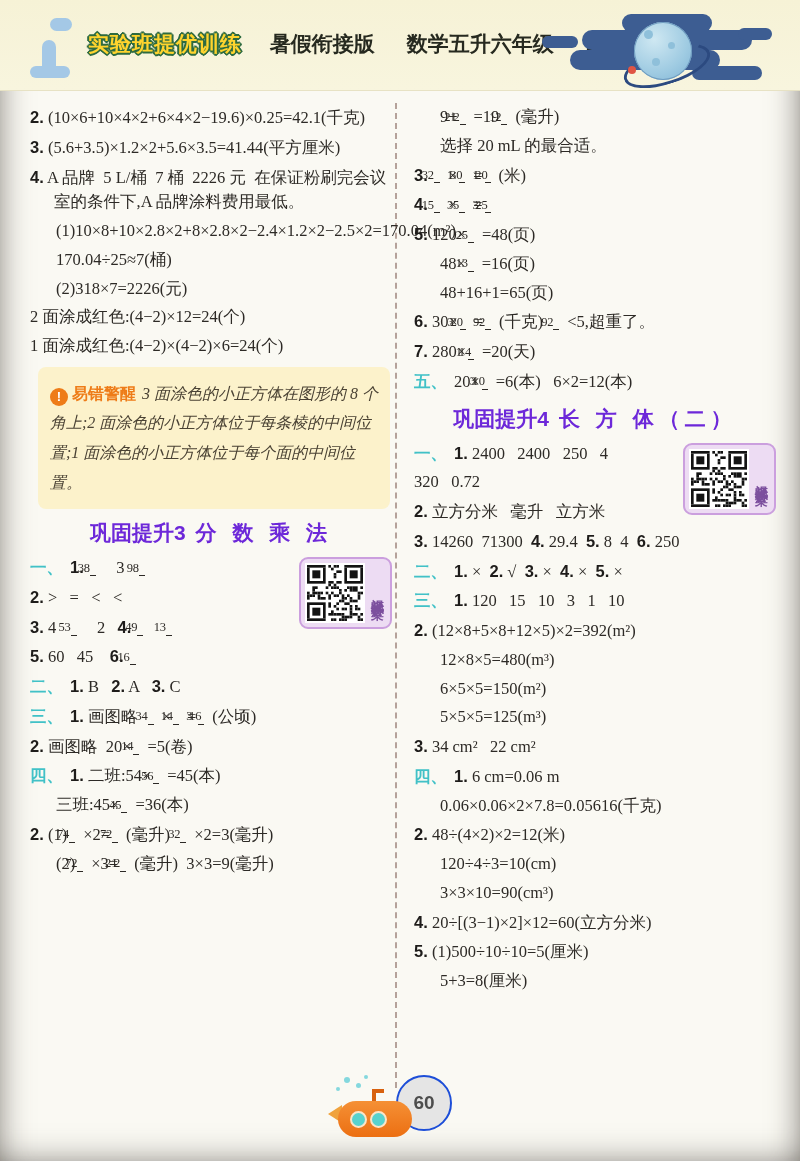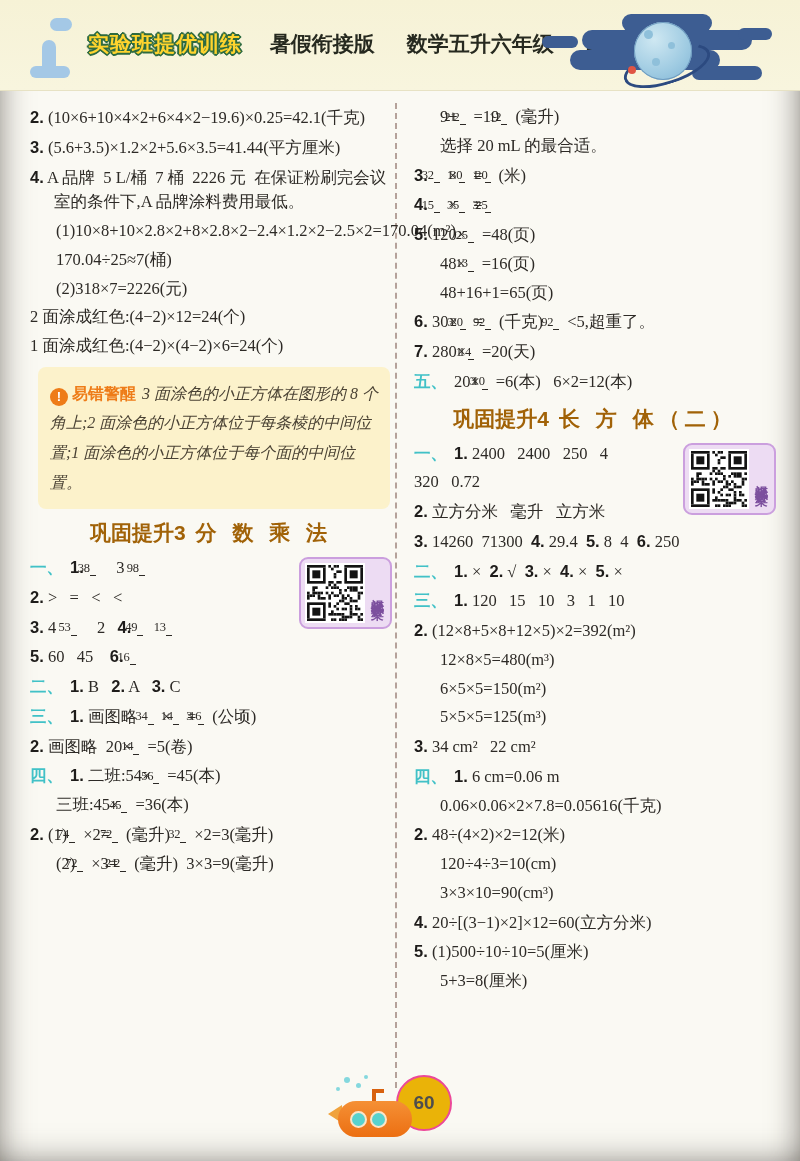--- a/index.html
+++ b/index.html
@@ -54,42 +54,42 @@
   .line{margin:4px 0;font-size:16.5px;line-height:1.5;white-space:pre-wrap;
         padding-left:24px;text-indent:-24px;}
   .line.ind{margin-left:26px;}
   .sec{color:#41c1c7;font-weight:bold;font-family:"Liberation Sans","DejaVu Sans",sans-serif;margin-right:7px;}
   .num{font-family:"Liberation Sans","DejaVu Sans",sans-serif;font-weight:bold;color:#1e1c1a;}
   .fr{display:inline-flex;flex-direction:row;vertical-align:middle;text-align:center;
       font-size:12.5px;line-height:1.15;margin:0 2px;position:relative;top:-1px;}
   .fr .fn{border-bottom:1px solid #2d2a26;padding:0 3px;}
   .fr .fd{padding:0 3px;}
   .heading{font-family:"Liberation Sans","DejaVu Sans",sans-serif;font-weight:bold;
-    font-size:21px;color:#a16207;text-align:center;margin:10px 0 8px;}
+    font-size:21px;color:#6d28d9;text-align:center;margin:10px 0 8px;}
   .heading .tl{letter-spacing:5px;margin-left:10px;}
   .warn{background:#fcf2cb;border-radius:8px;padding:12px 12px;margin:8px 2px 6px 8px;
     font-size:16px;line-height:1.85;font-style:italic;color:#4a4234;}
   .warn-ic{display:inline-block;width:18px;height:18px;border-radius:50%;background:#ee7c18;
     color:#fff;font-style:normal;font-weight:bold;text-align:center;line-height:18px;
     font-size:13px;margin-right:4px;vertical-align:-2px;font-family:"Liberation Sans",sans-serif;}
   .warn-lb{color:#ee7c18;font-weight:bold;font-style:normal;
     font-family:"Liberation Sans","DejaVu Sans",sans-serif;margin-right:6px;}
   .block{position:relative;}
   
   .qrbadge{position:absolute;right:0;top:2px;display:flex;background:#eddcf3;
     border:2px solid #cb9fde;border-radius:9px;padding:4px;align-items:center;z-index:2;}
   .qrbox{width:56px;height:56px;background:#fff;padding:2px;}
   .qrbox svg{width:56px;height:56px;display:block;}
   .qrcap{writing-mode:vertical-rl;font-size:13px;font-weight:bold;color:#7c4f9e;
     letter-spacing:2px;margin-left:3px;font-family:"Liberation Sans",sans-serif;}
   
   footer{position:absolute;bottom:14px;left:0;width:100%;height:70px;}
   .sub-wrap{position:absolute;left:330px;bottom:6px;width:160px;height:66px;}
   .bubble-big{position:absolute;left:66px;top:0px;width:52px;height:52px;border-radius:50%;
-    border:2px solid #ec4899;background:#eab308;text-align:center;line-height:52px;
+    border:2px solid #1d4ed8;background:#e5e5e5;text-align:center;line-height:52px;
     font-family:"Liberation Sans",sans-serif;font-weight:bold;font-size:19px;color:#4d4d4d;}
   .sub-body{position:absolute;left:8px;top:26px;width:74px;height:36px;border-radius:20px;
     background:linear-gradient(#f59035,#ec6f12);}
   .sub-tail{position:absolute;left:-2px;top:30px;width:0;height:0;border-right:14px solid #f0a23c;
     border-top:9px solid transparent;border-bottom:9px solid transparent;}
   .sub-scope{position:absolute;left:42px;top:14px;width:4px;height:14px;background:#d8610e;}
   .sub-scope:after{content:"";position:absolute;left:0;top:0;width:12px;height:4px;background:#d8610e;}
   .sub-win{position:absolute;top:36px;width:13px;height:13px;border-radius:50%;
     background:#59d2cd;border:2px solid #fce5c8;}
   .w1{left:20px;} .w2{left:40px;}

